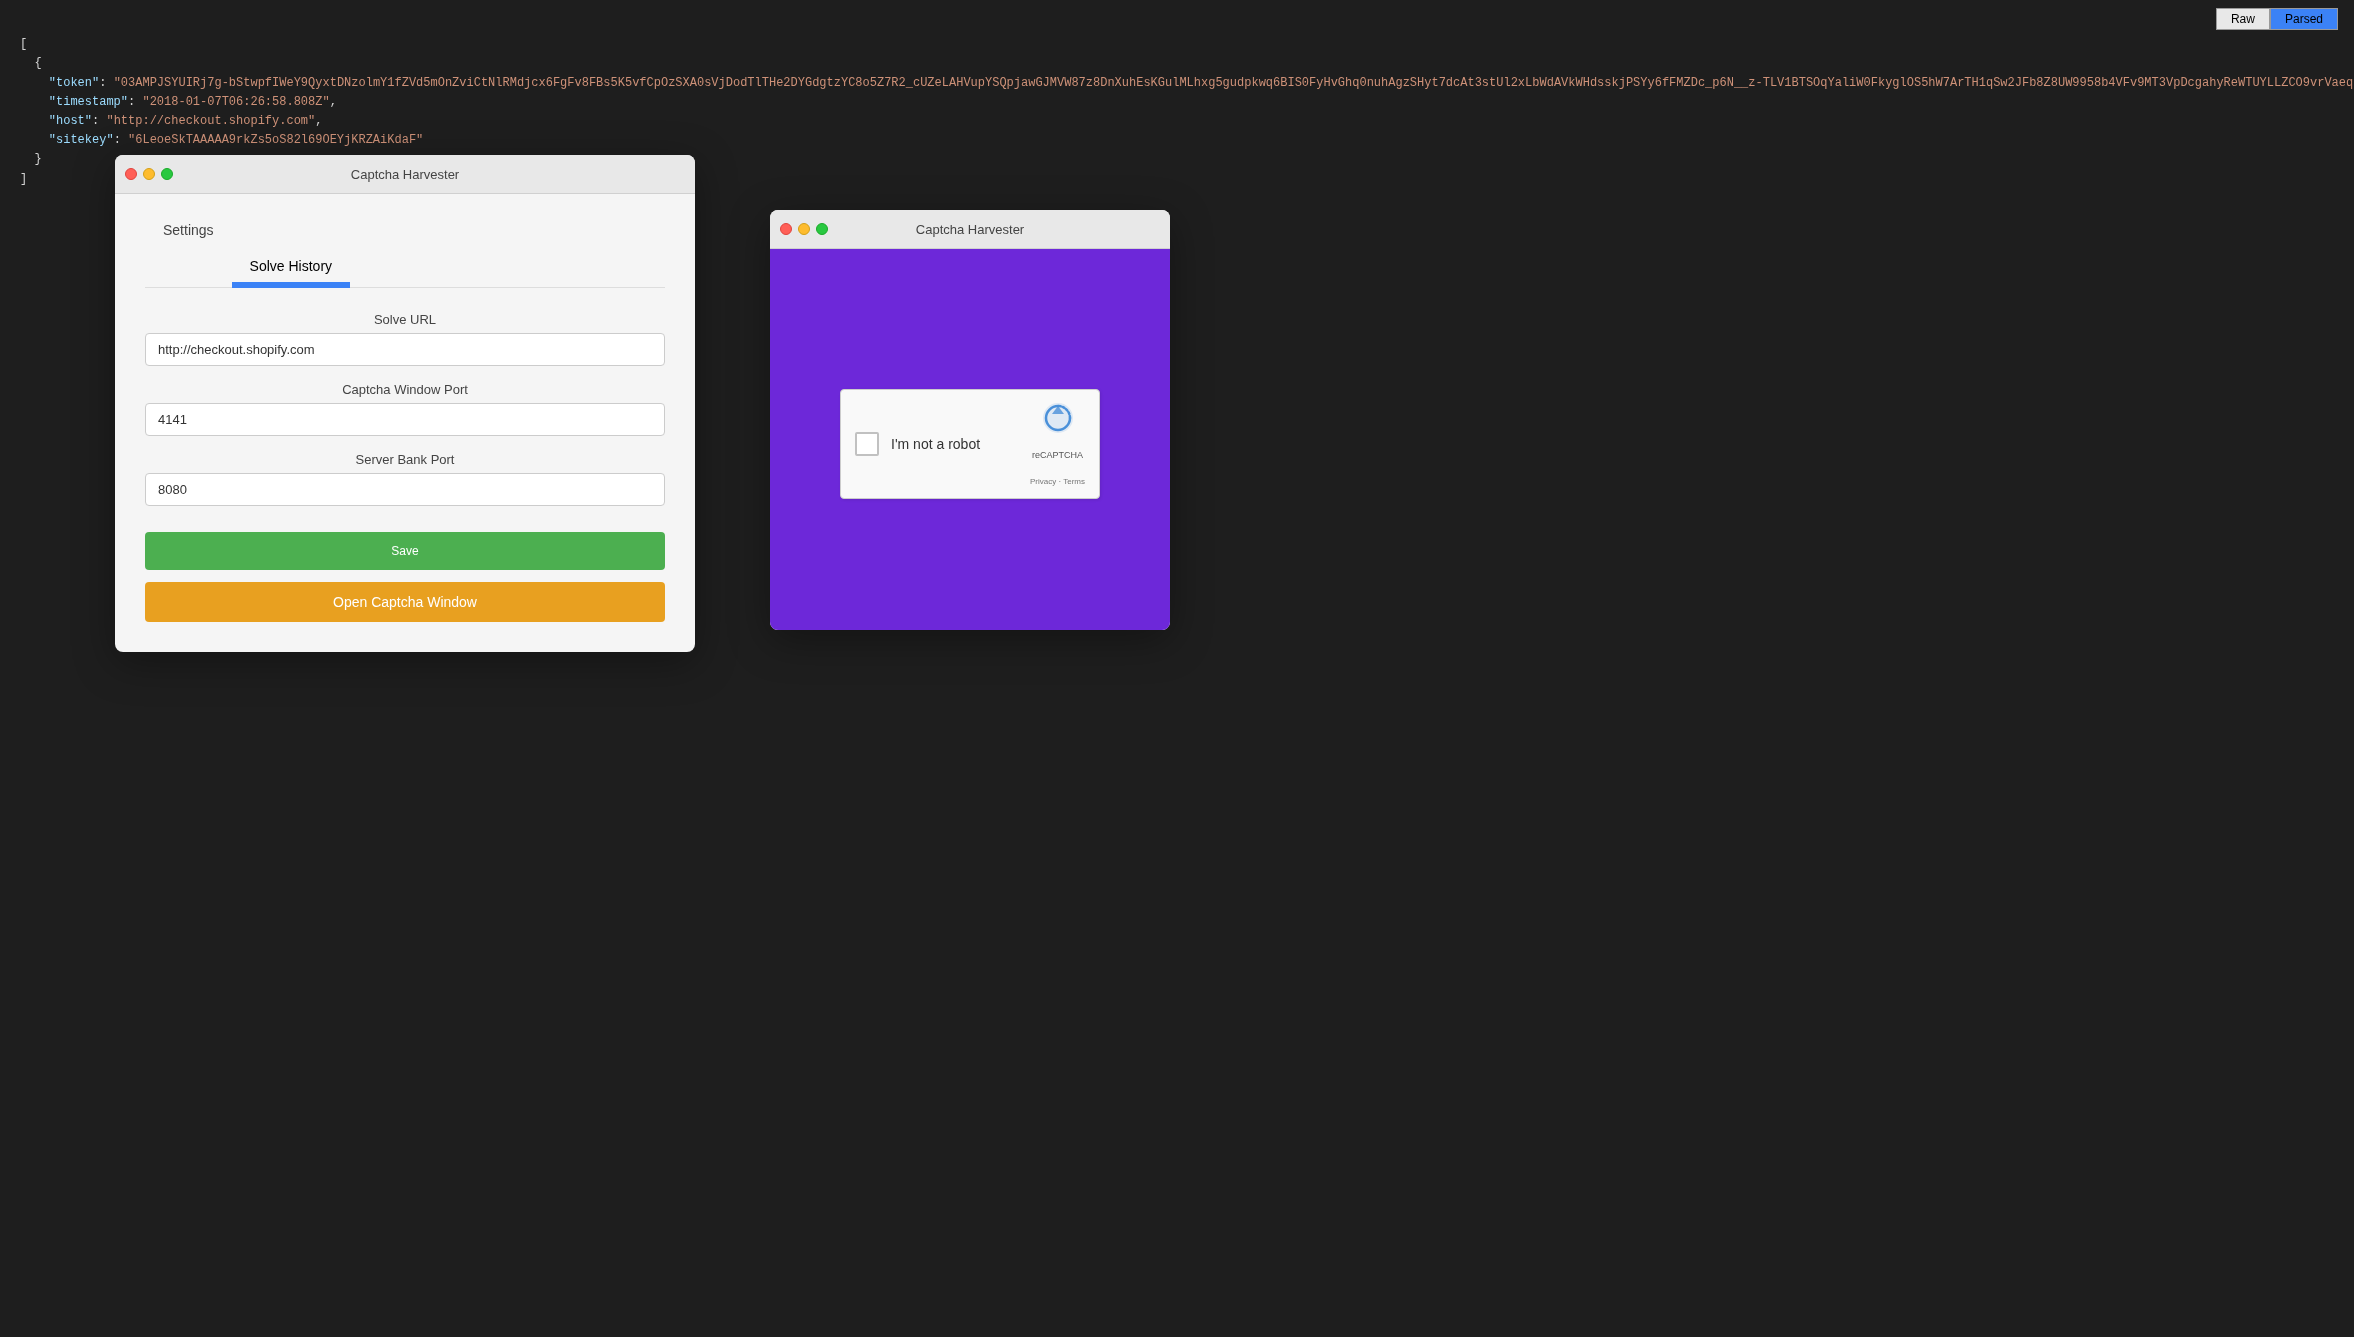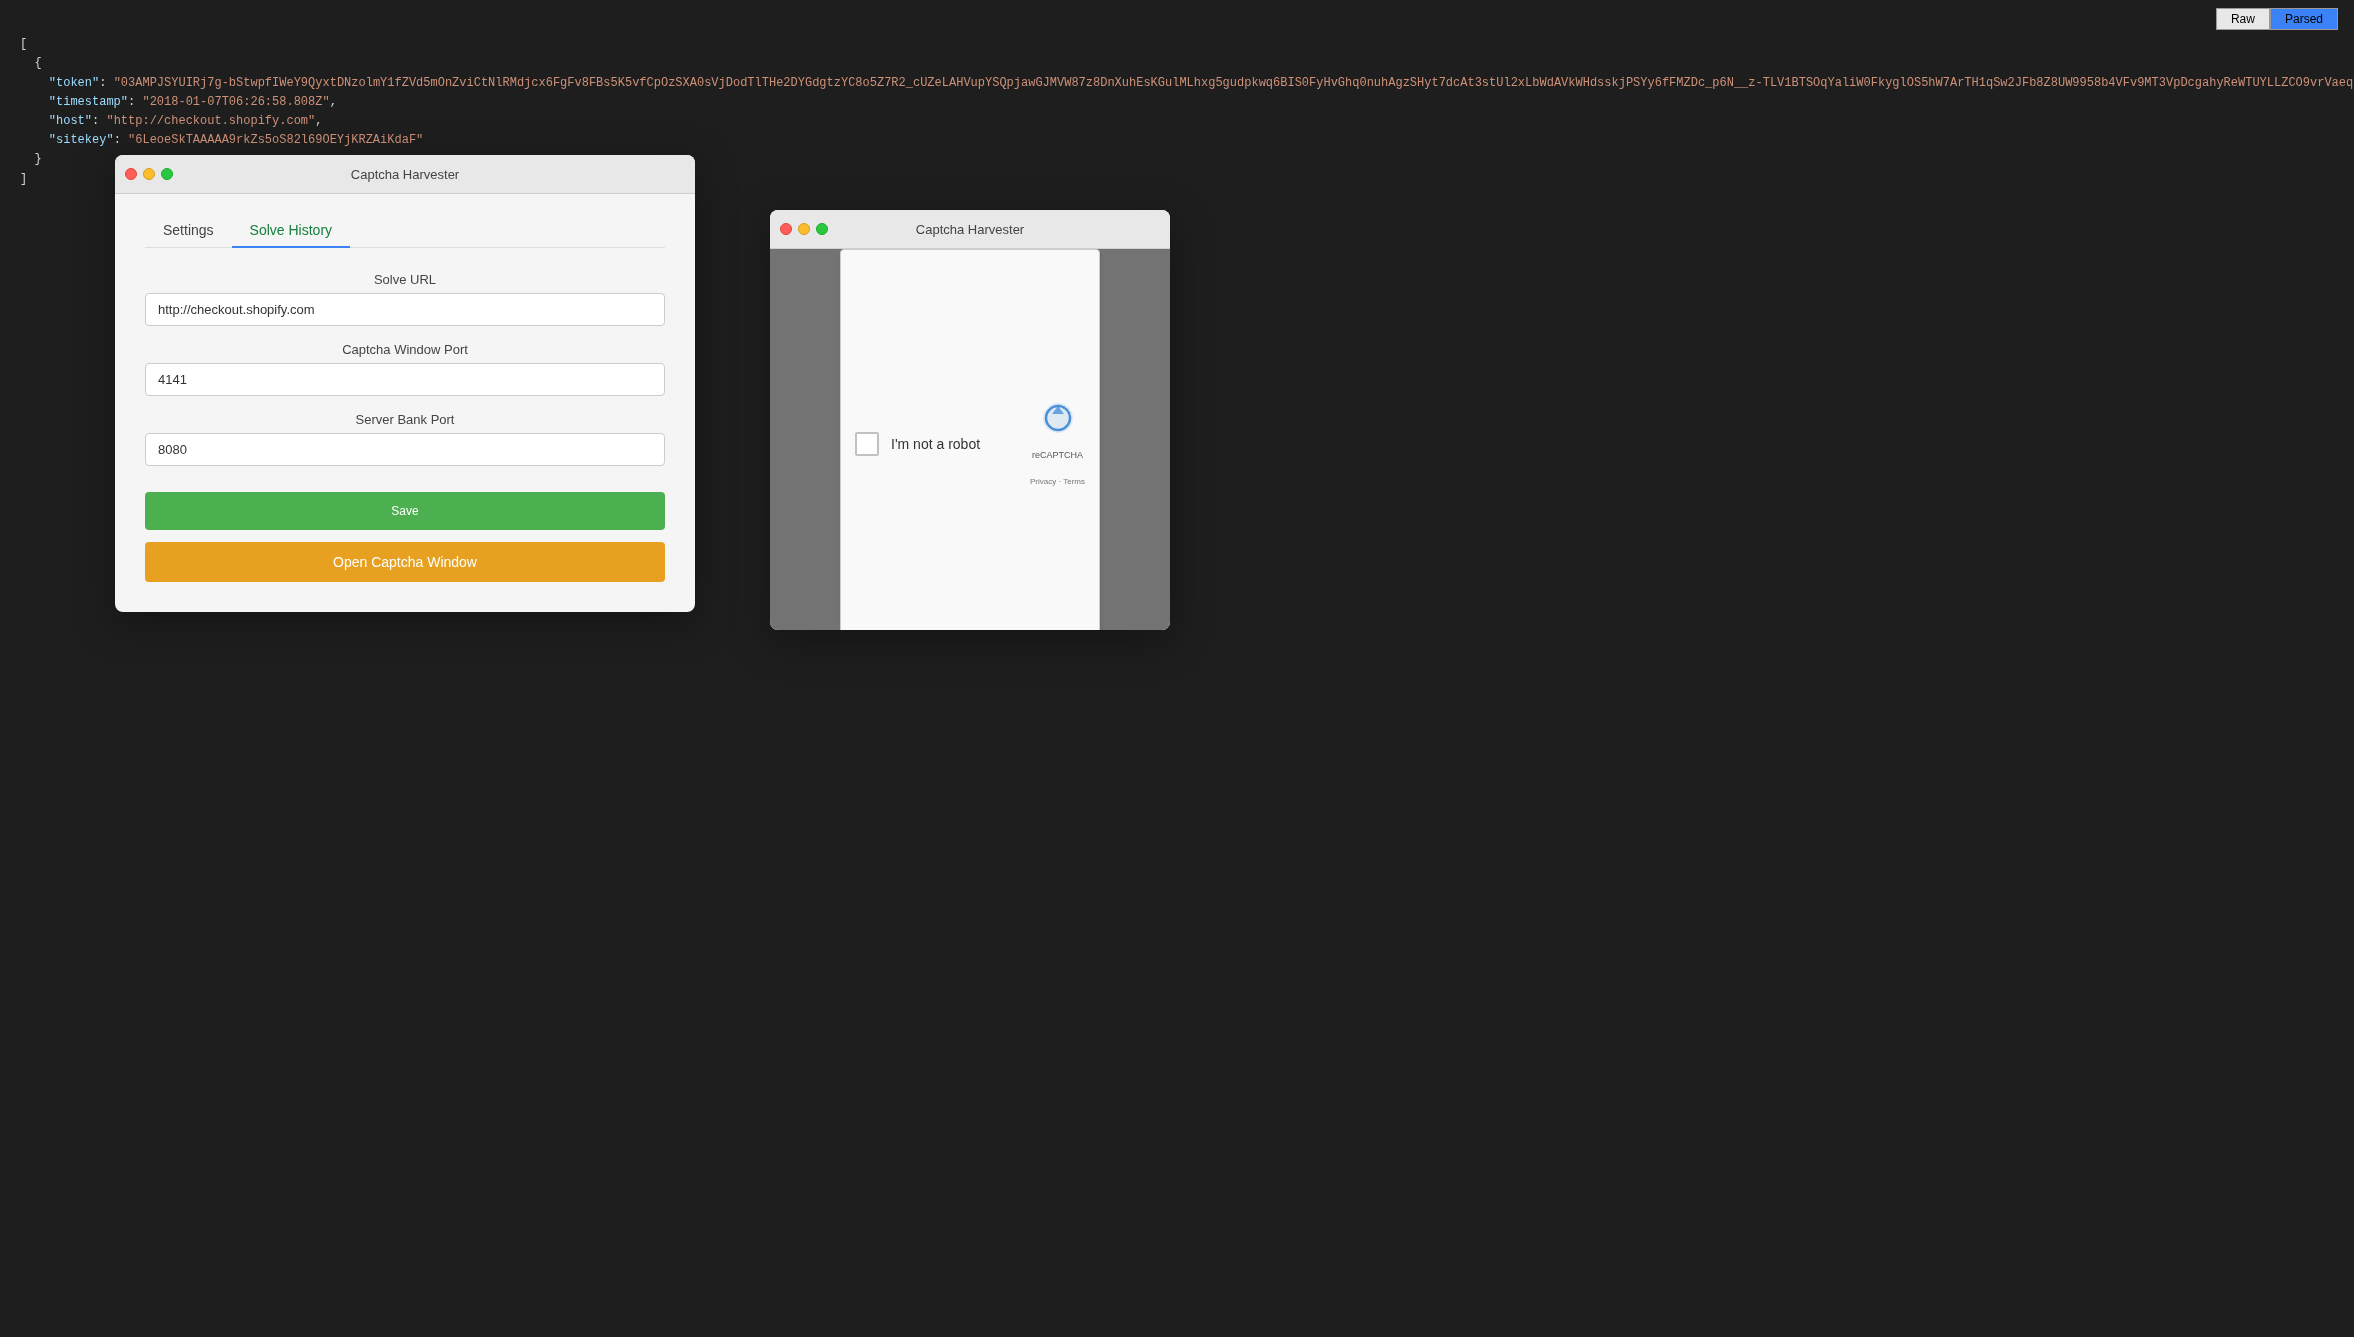--- a/index.html
+++ b/index.html
@@ -110,22 +110,23 @@
     }
     .tab {
       padding: 8px 18px;
       font-size: 14px;
       cursor: pointer;
       border-bottom: 2px solid transparent;
       margin-bottom: -1px;
       color: #555;
     }
     .tab.active {
-      color: #15803d;
-      border-bottom: 2px solid #3b82f6;
+      color: #000000;
+      border-bottom: 6px solid #3b82f6;
+      margin-top: 36px;
     }
     .tab.inactive {
       color: #444;
     }
 
     
     .field-group {
       margin-bottom: 16px;
     }
     .field-label {
@@ -171,22 +172,23 @@
     
     #recaptcha-window {
       left: 770px;
       top: 210px;
       width: 400px;
       height: 420px;
     }
     #recaptcha-window .window-body {
       padding: 0;
       height: calc(100% - 30px);
-      background: #737373;
-      display: flex;
+      background: #6d28d9;
+      display: flex;
+      align-items: center;
       justify-content: center;
     }
 
     
     .recaptcha-widget {
       width: 260px;
       border: 1px solid #ccc;
       border-radius: 4px;
       background: #f9f9f9;
       padding: 12px 14px;

